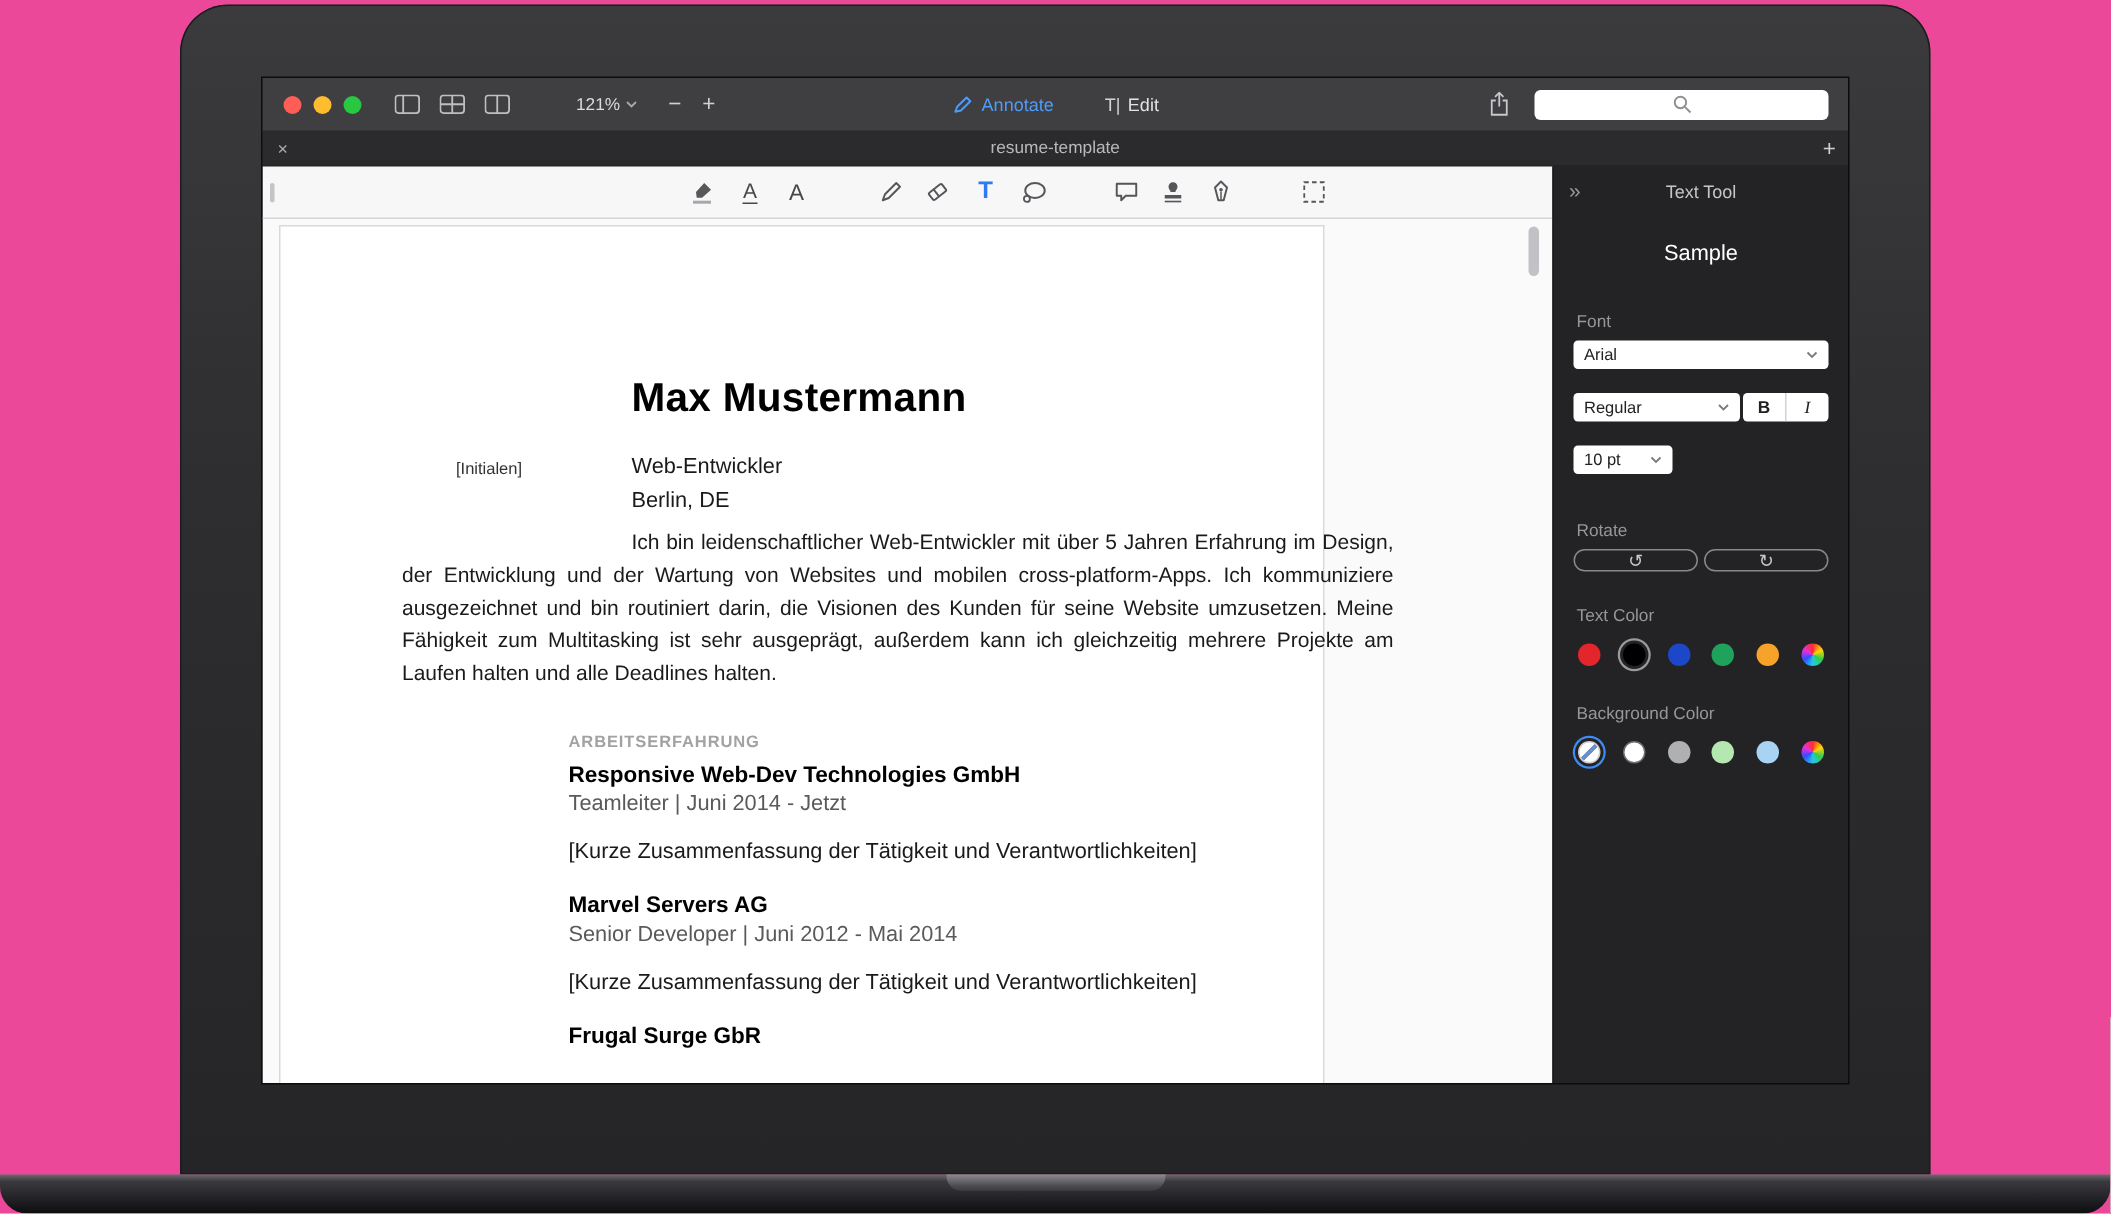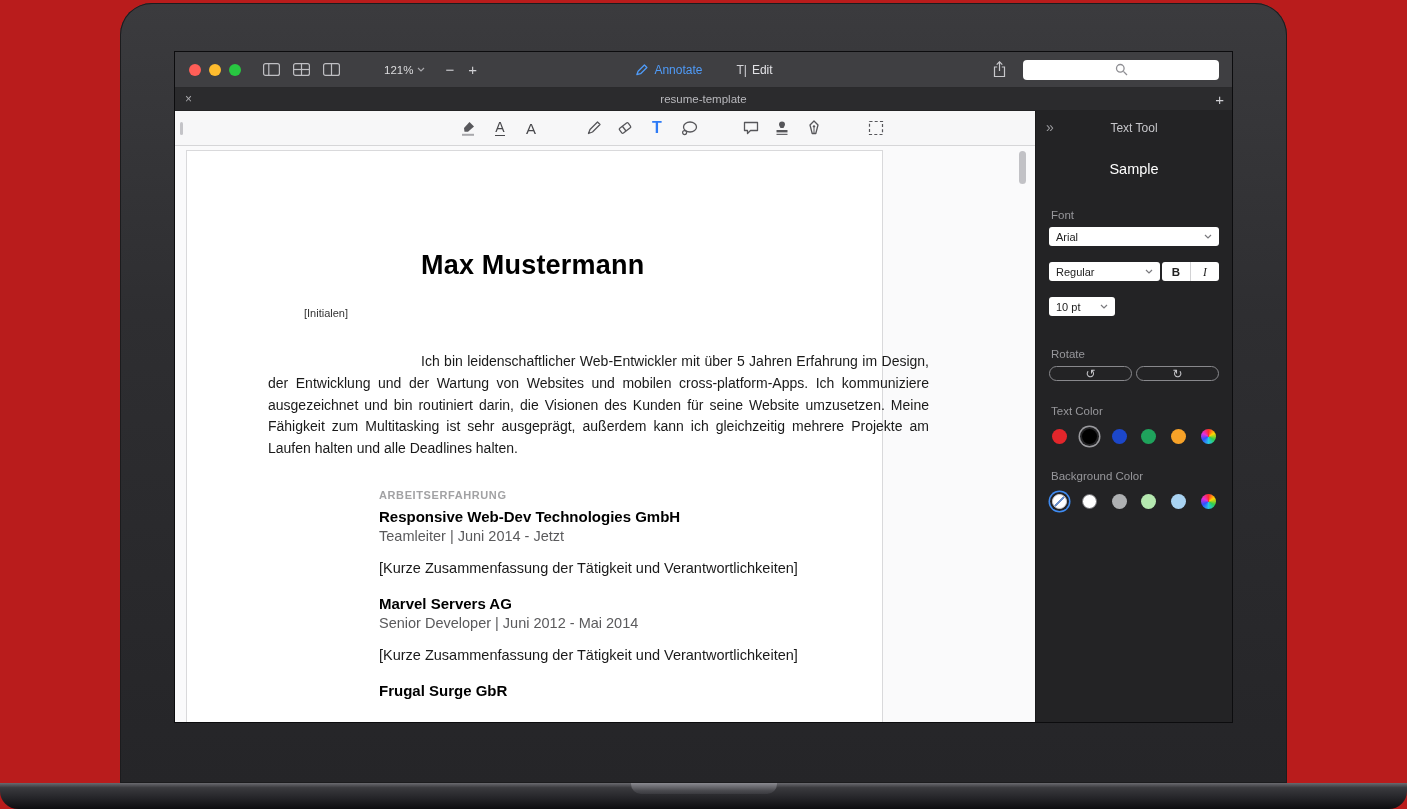--- a/index.html
+++ b/index.html
@@ -1,18 +1,18 @@
 <!DOCTYPE html>
 <html><head>
 <meta charset="utf-8">
 <style>
   * { margin:0; padding:0; box-sizing:border-box; }
   html,body { background:#ffffff; }
   body { font-family:"Liberation Sans", sans-serif; }
-  .scene { position:relative; width:1407px; height:809px; overflow:hidden; background:#b91c1c; }
+  .scene { position:relative; width:1407px; height:809px; overflow:hidden; background:#ec4899; }
 
   
   .lid {
     position:absolute; left:120px; top:3px; width:1167px; height:780px;
     background:linear-gradient(180deg,#3b3b3e 0%,#2e2e31 40%,#252528 100%);
     border-radius:32px 32px 0 0;
     box-shadow:inset 0 0 0 1px #1c1c1e;
   }
   .screen {
     position:absolute; left:55px; top:49px; width:1057px; height:670px;
@@ -293,20 +293,24 @@
               <svg width="18" height="18" viewBox="0 0 18 18">
                   <rect x="2.5" y="2.5" width="13" height="13" fill="none" stroke="#56565a" stroke-width="1.2" stroke-dasharray="3 2.2"></rect>
                 </svg>
             </div>
           </div>
 
           <div class="doc-area">
             <div class="page">
               <div class="resume-name">Max Mustermann</div>
               <div class="initials">[Initialen]</div>
+              <div class="contact">
+                <div>Web-Entwickler</div>
+                <div>Berlin, DE</div>
+              </div>
               <div class="summary">Ich bin leidenschaftlicher Web-Entwickler mit über 5 Jahren Erfahrung im Design, der Entwicklung und der Wartung von Websites und mobilen cross-platform-Apps. Ich kommuniziere ausgezeichnet und bin routiniert darin, die Visionen des Kunden für seine Website umzusetzen. Meine Fähigkeit zum Multitasking ist sehr ausgeprägt, außerdem kann ich gleichzeitig mehrere Projekte am Laufen halten und alle Deadlines halten.</div>
               <div class="experience">
                 <div class="exp-header">ARBEITSERFAHRUNG</div>
                 <div class="company">Responsive Web-Dev Technologies GmbH</div>
                 <div class="meta">Teamleiter | Juni 2014 - Jetzt</div>
                 <div class="job-placeholder">[Kurze Zusammenfassung der Tätigkeit und Verantwortlichkeiten]</div>
                 <div class="company">Marvel Servers AG</div>
                 <div class="meta">Senior Developer | Juni 2012 - Mai 2014</div>
                 <div class="job-placeholder">[Kurze Zusammenfassung der Tätigkeit und Verantwortlichkeiten]</div>
                 <div class="company">Frugal Surge GbR</div>

